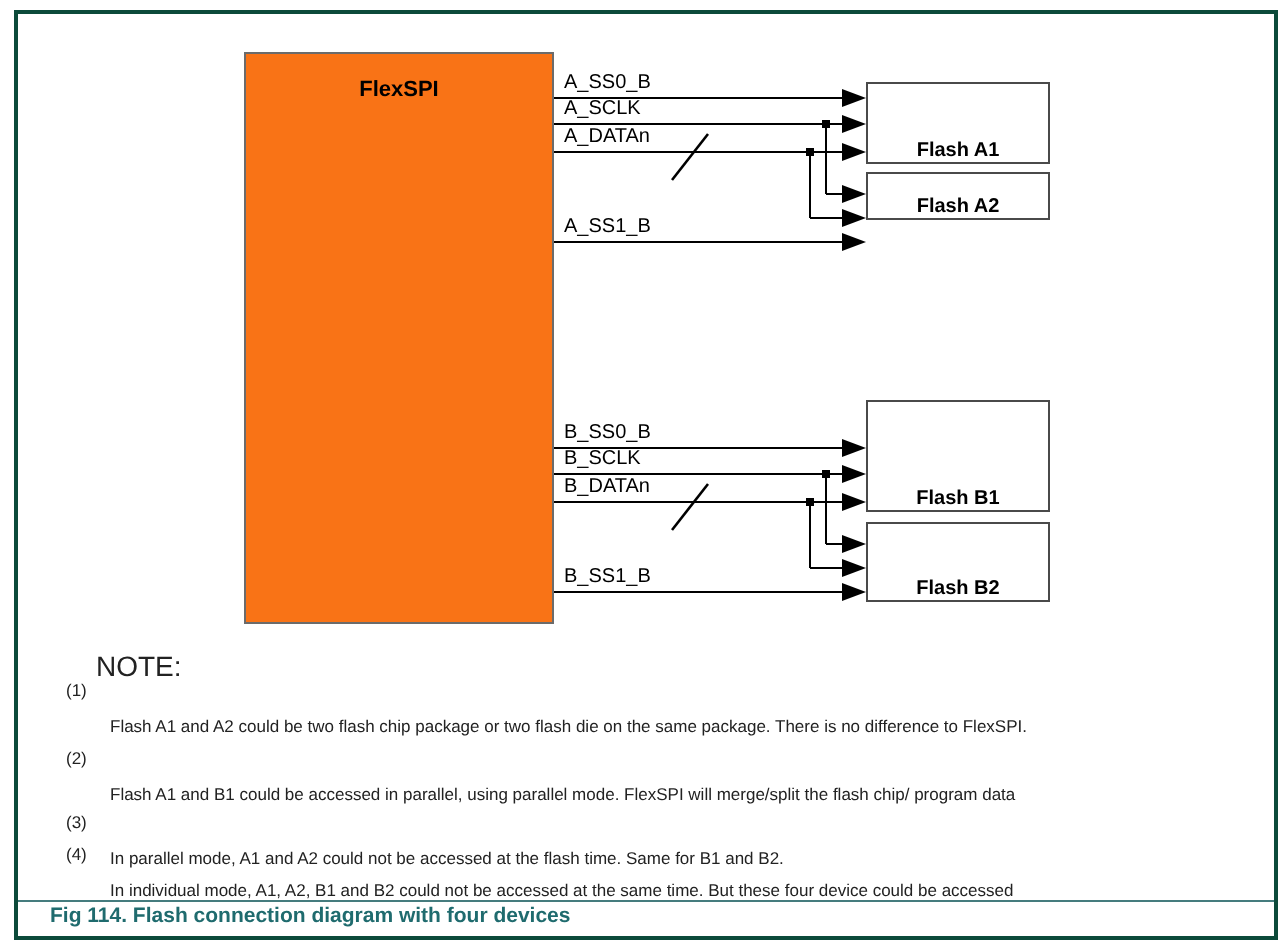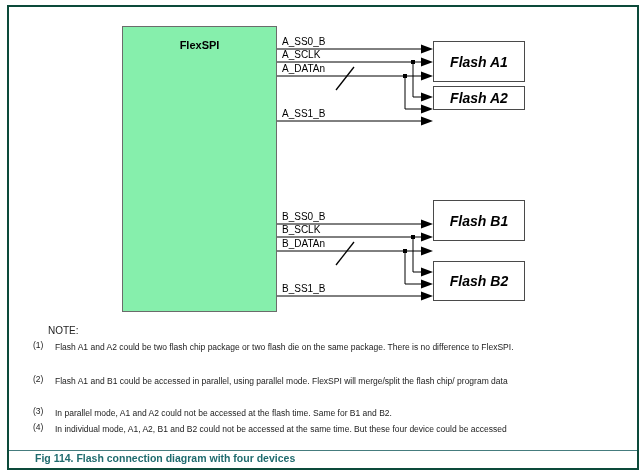--- a/index.html
+++ b/index.html
@@ -6,49 +6,49 @@
   .page{
     position:relative;width:644px;height:475px;background:#ffffff;
     font-family:"Liberation Sans", sans-serif;overflow:hidden;
   }
   .frame{
     position:absolute;left:7px;top:5px;width:632px;height:465px;
     box-sizing:border-box;border:2px solid #0c4a3a;background:#ffffff;
   }
   .flexspi{
     position:absolute;left:122px;top:26px;width:155px;height:286px;
-    box-sizing:border-box;background:#86efac;border:1px solid #6b6b6b;
+    box-sizing:border-box;background:#f97316;border:1px solid #6b6b6b;
   }
   .flexspi-label{
     position:absolute;left:0;top:12px;width:100%;text-align:center;
     font-size:11px;font-weight:bold;color:#000;
   }
   .wires{position:absolute;left:0;top:0;width:644px;height:475px;pointer-events:none;}
   .sig{
     position:absolute;left:282px;font-size:10px;font-weight:normal;color:#000;
     white-space:nowrap;line-height:12px;
   }
   .flashbox{
     position:absolute;left:433px;width:92px;box-sizing:border-box;
     background:#ffffff;border:1px solid #4a4a4a;
-    display:flex;align-items:center;justify-content:center;
-    font-size:14px;font-weight:bold;color:#000;font-style:italic;
+    display:flex;align-items:flex-end;justify-content:center;
+    font-size:10px;font-weight:bold;color:#000;
   }
   .note-heading{
-    position:absolute;left:48px;top:325px;font-size:10px;color:#222;
+    position:absolute;left:48px;top:325px;font-size:14px;color:#222;
   }
   .note-item{position:absolute;left:33px;width:592px;font-size:8.5px;color:#222;}
   .note-num{position:absolute;left:0;top:0;}
   .note-lines{margin-left:22px;}
-  .note-line{line-height:15px;white-space:nowrap;}
+  .note-line{line-height:15px;white-space:nowrap;margin-top:16px;}
   .caption-rule{
     position:absolute;left:9px;top:450px;width:628px;height:1px;background:#457c7e;
   }
   .caption{
-    position:absolute;left:24px;top:452px;font-size:10.5px;font-weight:bold;
+    position:absolute;left:14px;top:452px;font-size:10.5px;font-weight:bold;
     color:#1f6b6e;white-space:nowrap;padding-left:11px;
   }
 </style>
 </head>
 <body>
 
 <div class="page">
   <div class="frame"></div>
 
   <div class="flexspi">
@@ -113,21 +113,21 @@
   <div class="sig" style="top:224px">B_SCLK</div>
   <div class="sig" style="top:238px">B_DATAn</div>
   <div class="sig" style="top:283px">B_SS1_B</div>
 
   <div class="flashbox" style="top:41px;height:41px">
     <span>Flash A1</span>
   </div>
   <div class="flashbox" style="top:86px;height:24px">
     <span>Flash A2</span>
   </div>
-  <div class="flashbox" style="top:200px;height:41px">
+  <div class="flashbox" style="top:200px;height:56px">
     <span>Flash B1</span>
   </div>
   <div class="flashbox" style="top:261px;height:40px">
     <span>Flash B2</span>
   </div>
 
   <div class="note-heading">NOTE:</div>
 
   <div class="note-item" style="top:340px">
     <span class="note-num">(1)</span>

